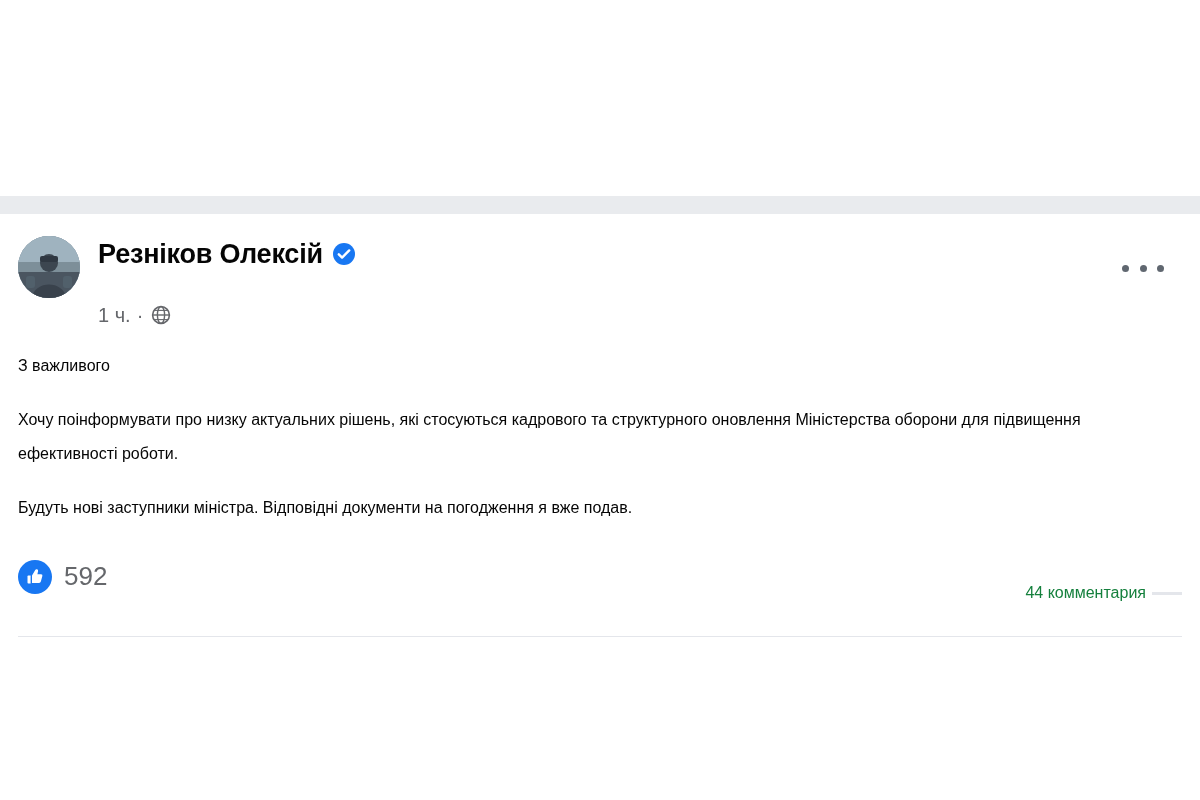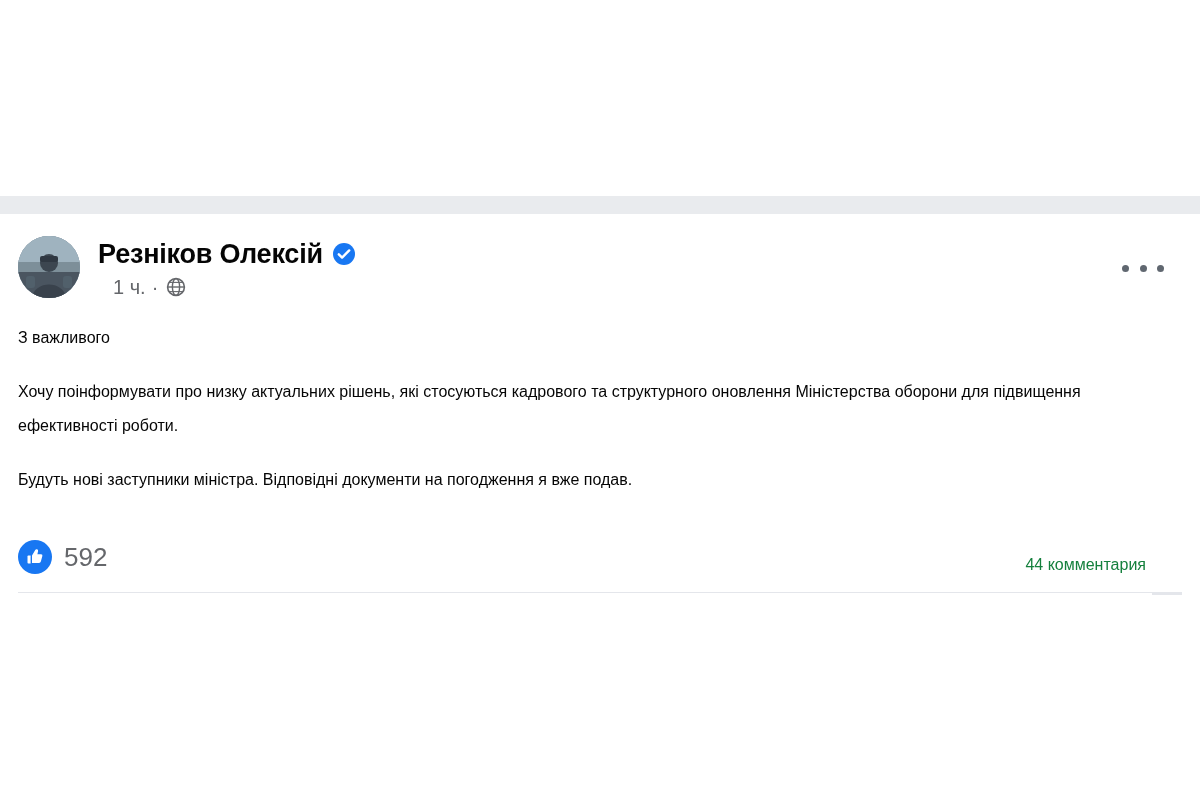--- a/index.html
+++ b/index.html
@@ -62,20 +62,21 @@
     position: relative;
   }
   .avatar svg { display: block; }
 
   .header-text {
     margin-left: 18px;
     display: flex;
     flex-direction: column;
     justify-content: center;
     padding-top: 2px;
+    gap: 28px;
   }
 
   .author-line {
     display: flex;
     align-items: center;
   }
   .author-name {
     font-size: 27px;
     font-weight: bold;
     color: #050505;
@@ -90,21 +91,20 @@
   }
   .verified svg { display: block; }
 
   .meta-line {
     display: flex;
     align-items: center;
     margin-top: 5px;
     color: #65676b;
     font-size: 20px;
     line-height: 24px;
-    margin-left: 15px;
   }
   .meta-sep {
     margin: 0 6px;
     color: #65676b;
   }
   .globe {
     width: 20px;
     height: 20px;
     display: inline-block;
     margin-left: 2px;
@@ -137,23 +137,23 @@
     color: #050505;
   }
   .post-body p {
     margin: 0 0 20px 0;
   }
   .post-body p:last-child { margin-bottom: 12px; }
 
   .counters {
     margin-top: 26px;
     display: flex;
-    align-items: flex-end;
+    align-items: center;
     justify-content: space-between;
-    padding-bottom: 18px;
+    padding-bottom: 34px;
     border-bottom: 1px solid #e4e6eb;
     gap: 30px;
   }
 
   .reactions {
     display: flex;
     align-items: center;
   }
   .like-badge {
     width: 34px;

